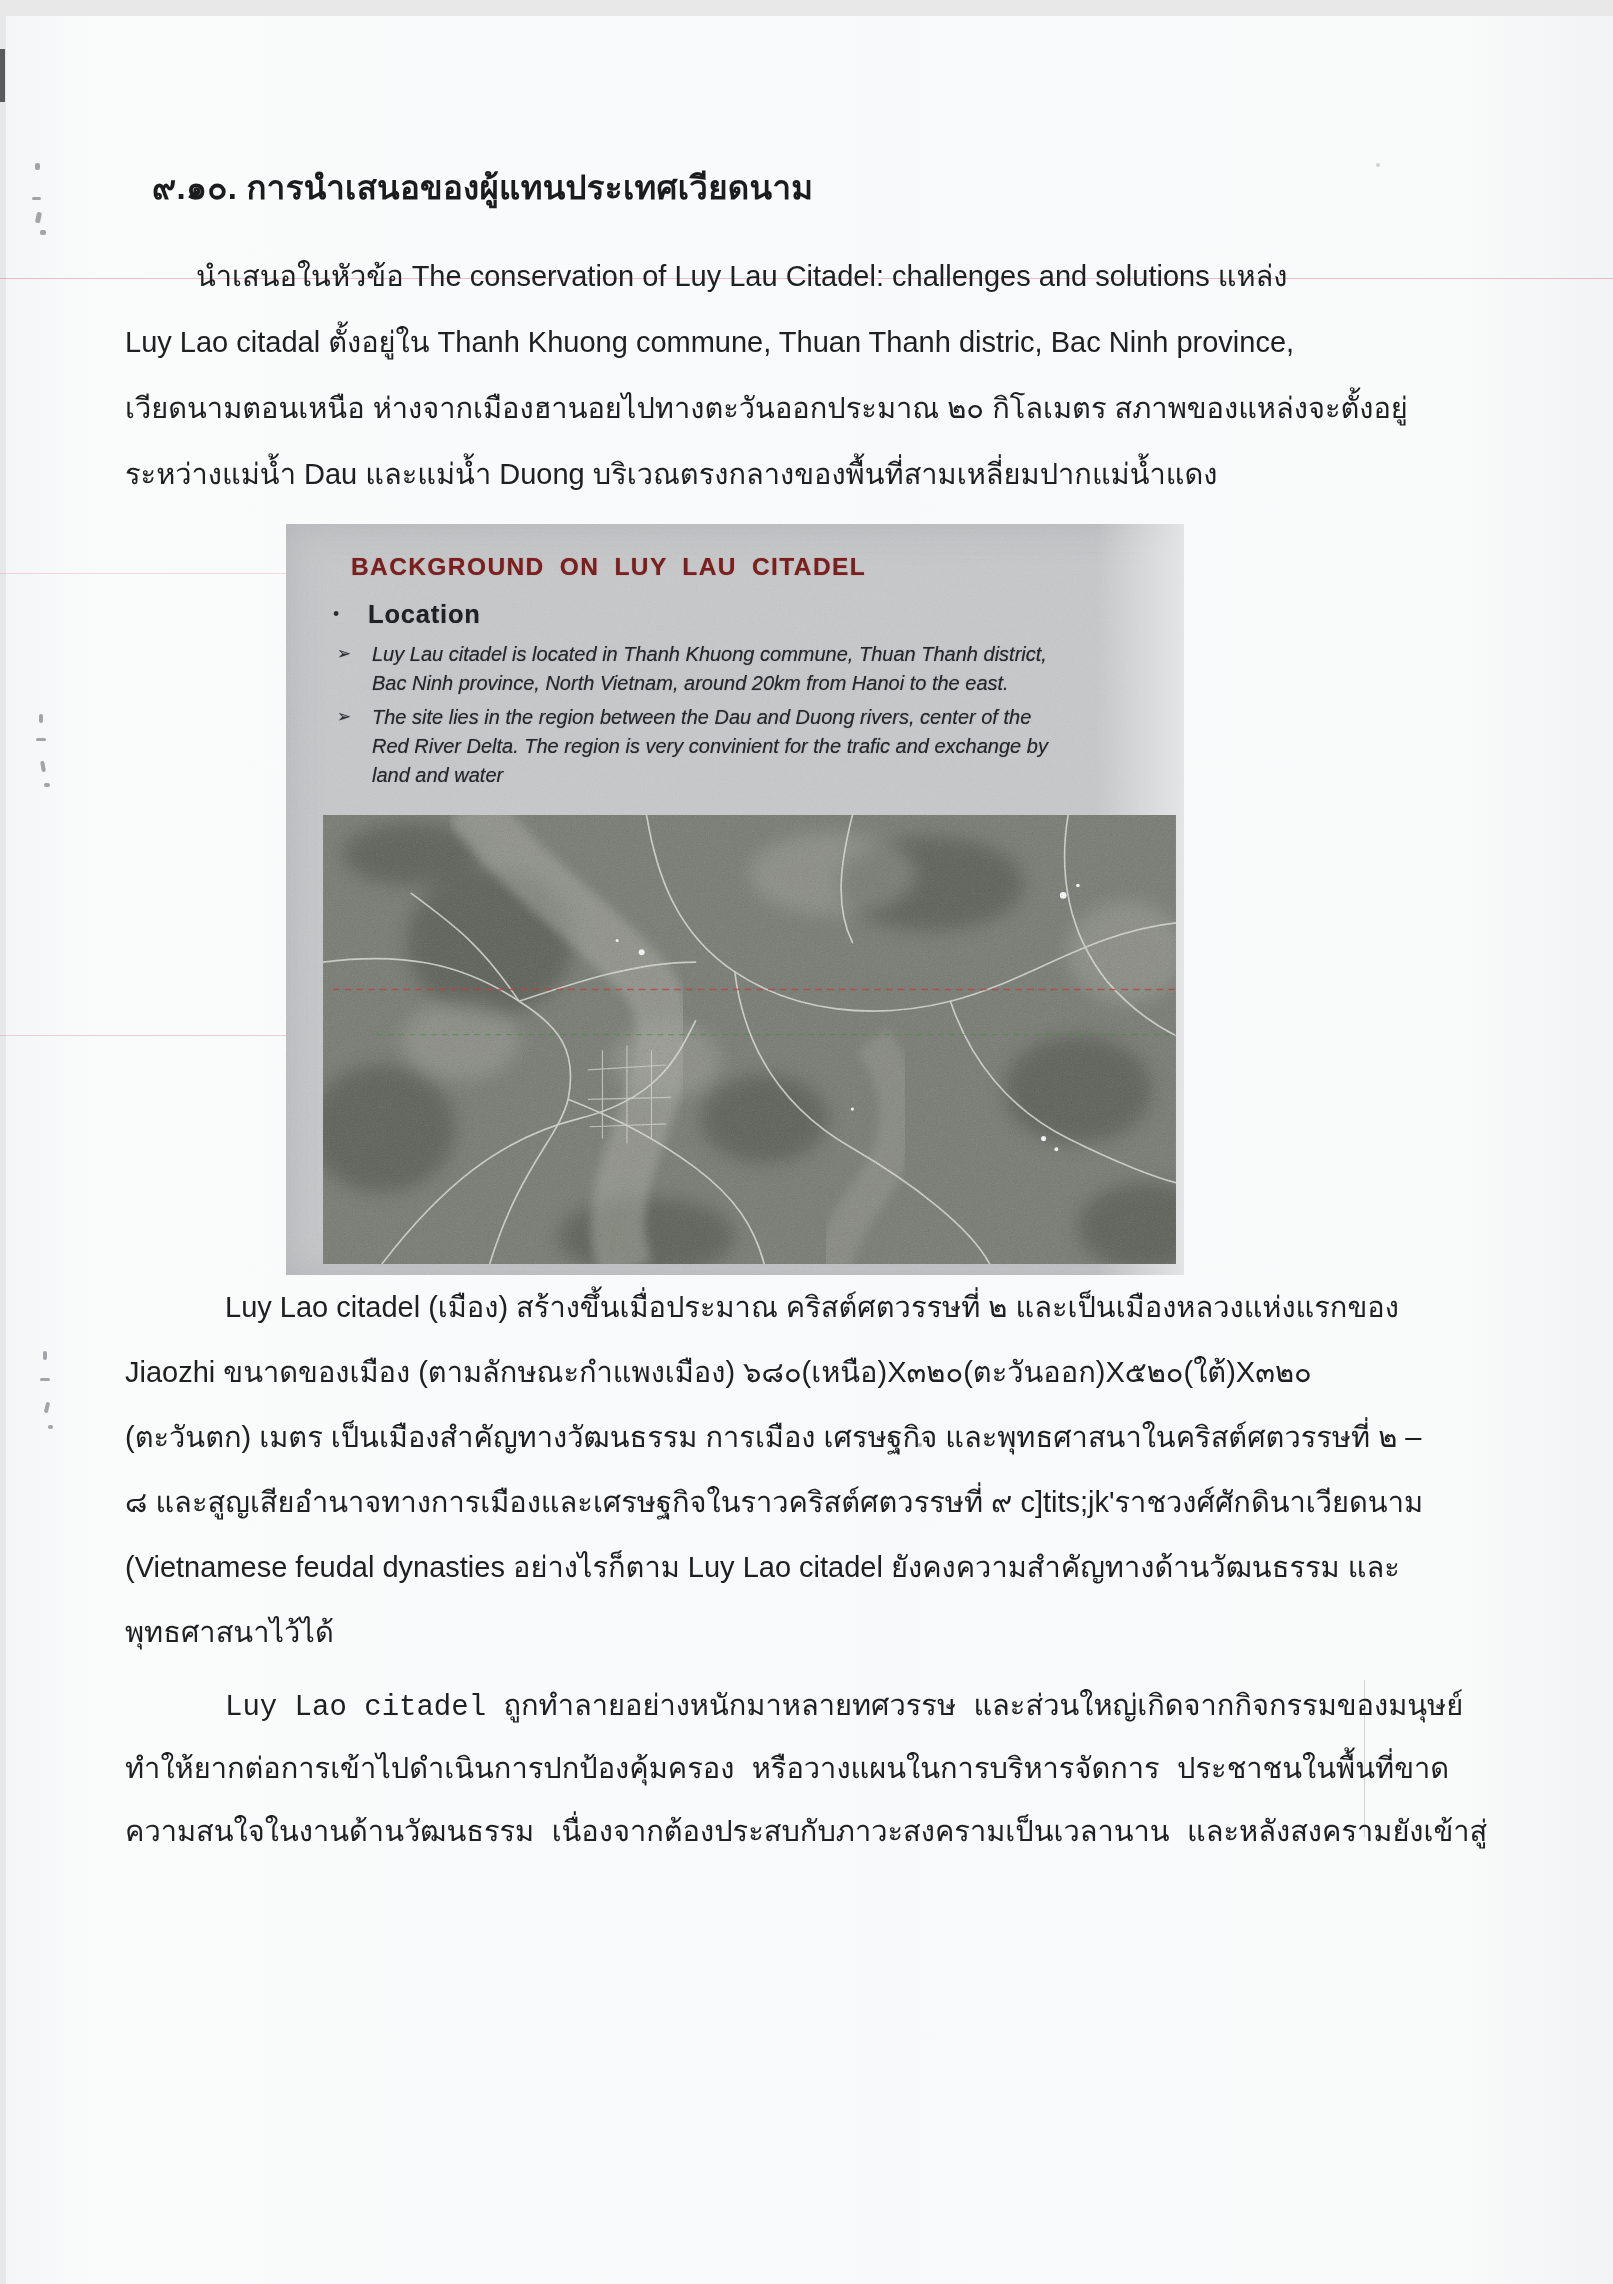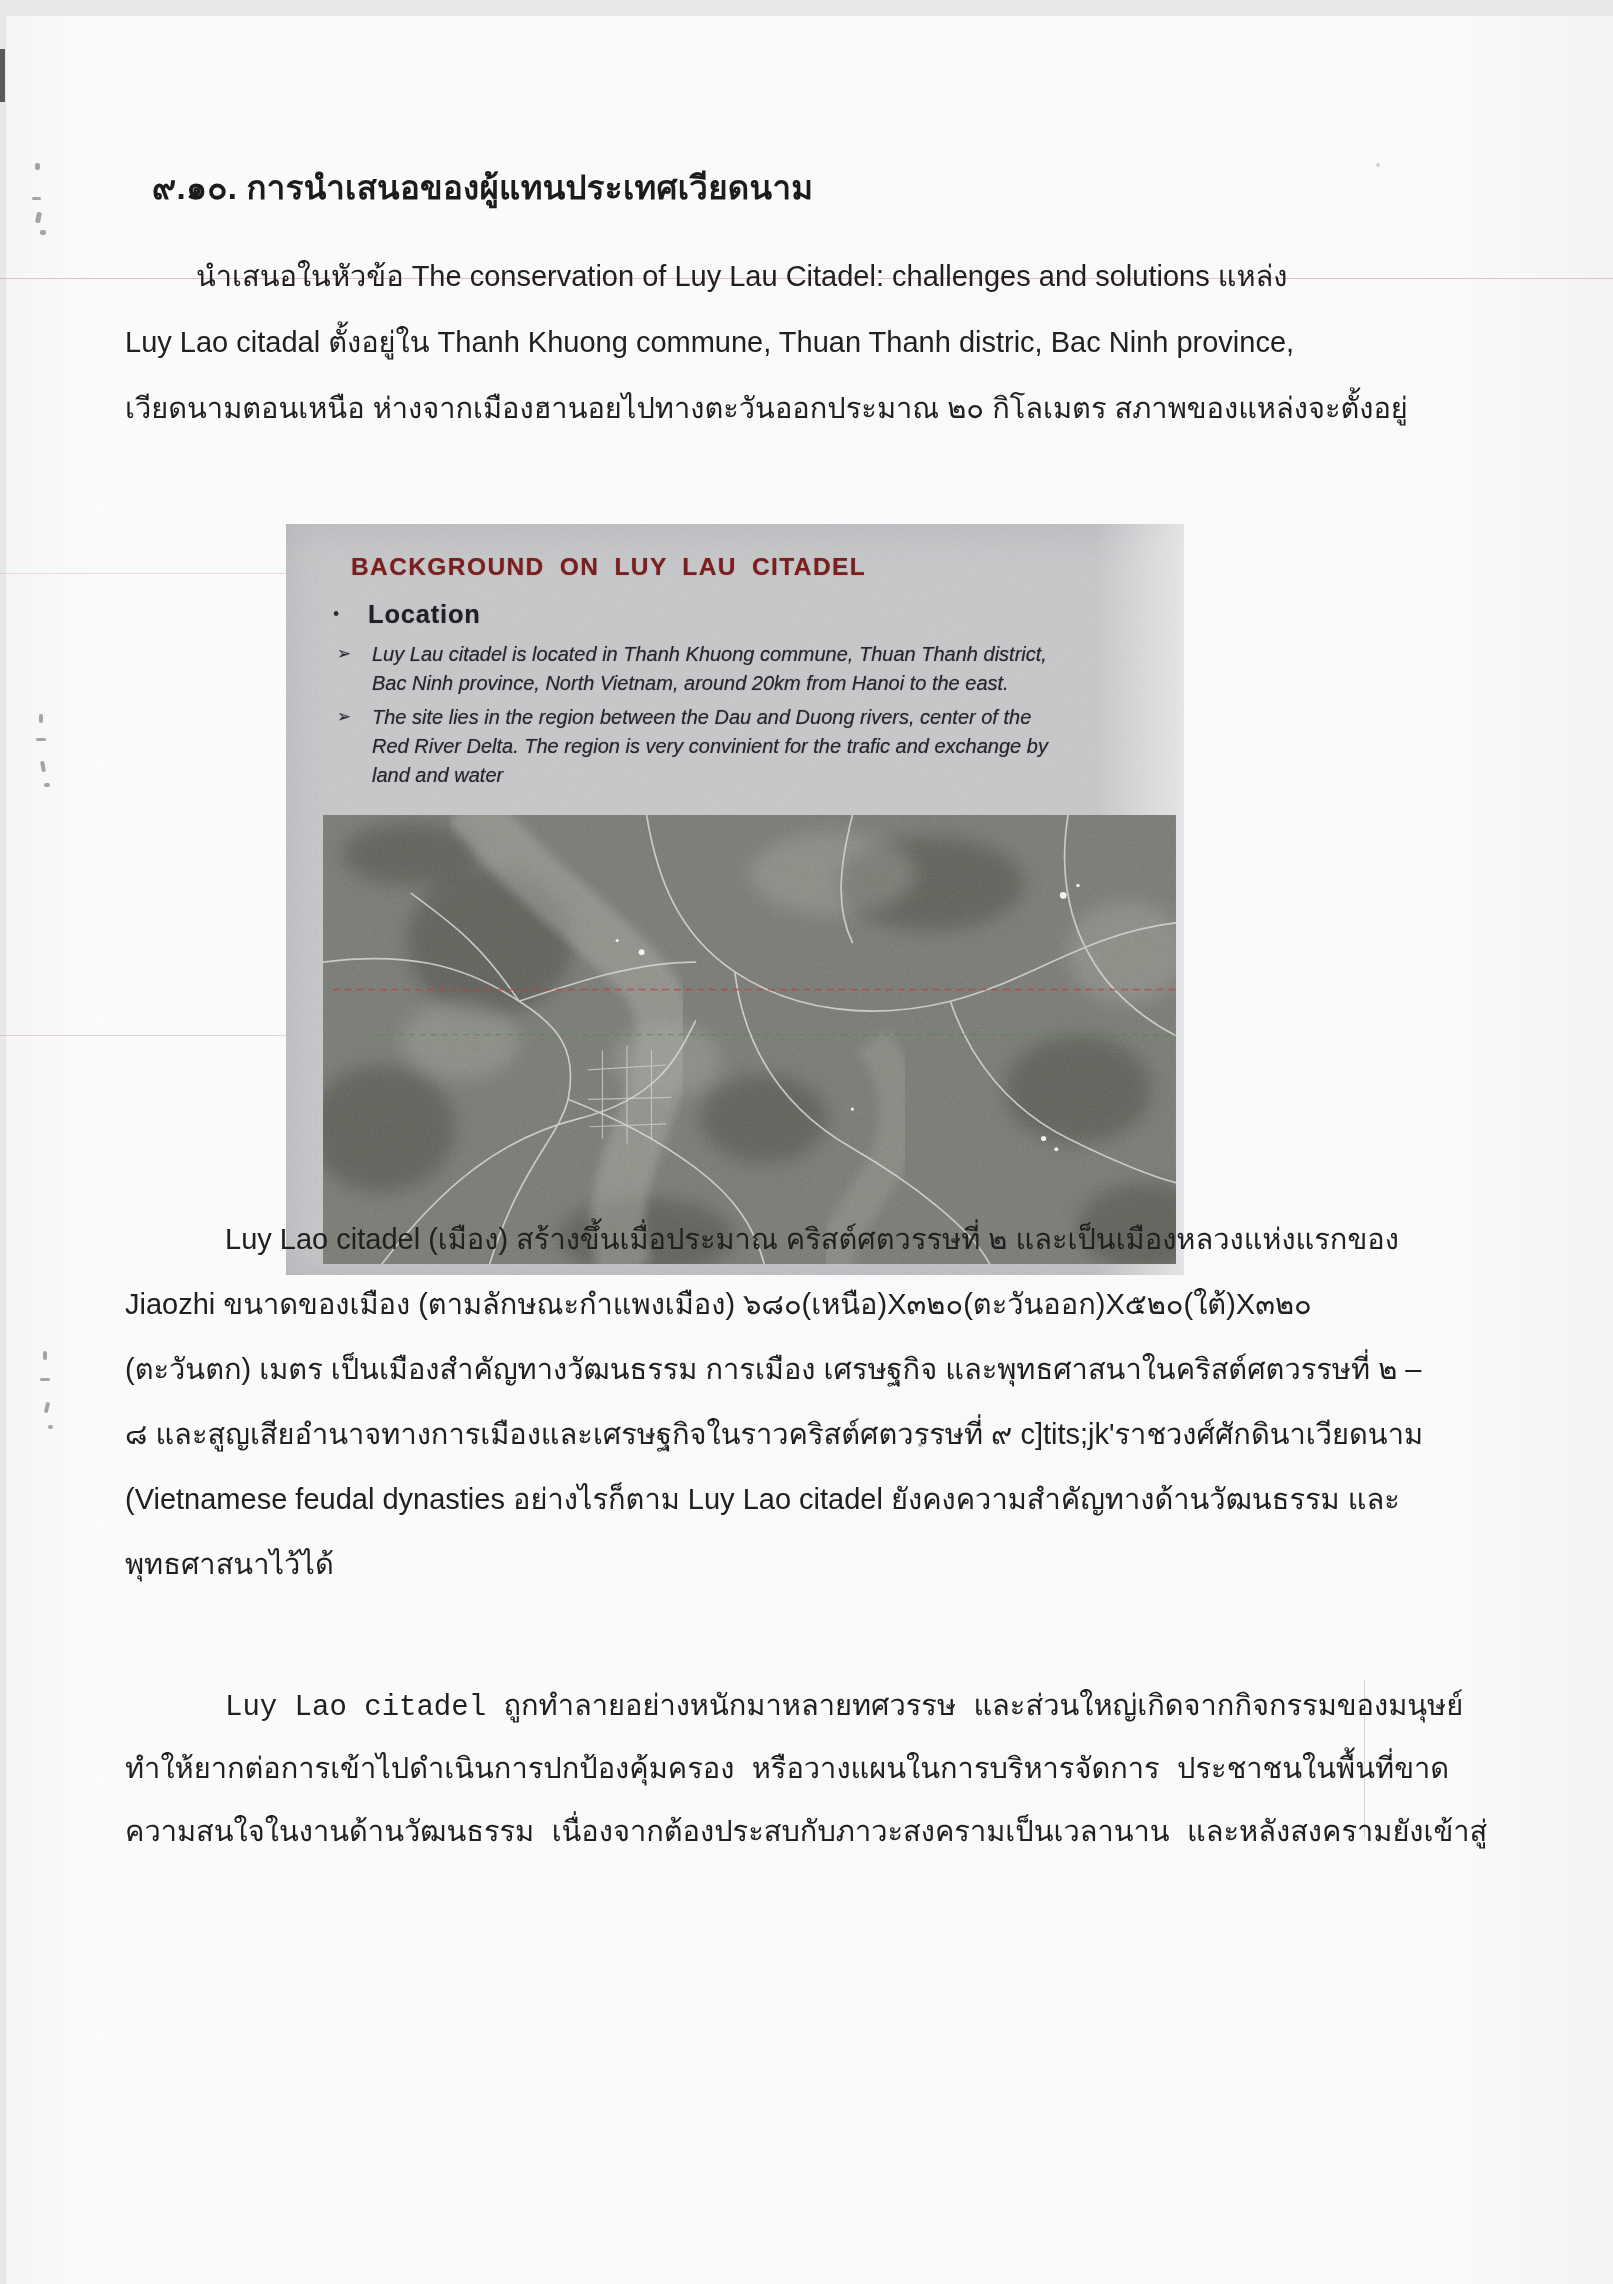--- a/index.html
+++ b/index.html
@@ -6,21 +6,21 @@
   body{background:#e8e8e8;font-family:"Liberation Sans",sans-serif;}
   .page{position:relative;width:1613px;height:2285px;margin:16px auto;overflow:hidden;
         background:linear-gradient(90deg,#f4f5f6 0%,#fafbfb 6%,#f8f9fa 55%,#f9fafa 90%,#f2f3f4 100%);}
   
   .doc-heading{position:absolute;left:152px;top:145px;font-size:33px;font-weight:600;color:#1c1c1e;white-space:nowrap;letter-spacing:0.3px;}
   .para{position:absolute;left:125px;color:#202022;font-size:29px;font-weight:400;}
   .para .line{height:66px;line-height:66px;white-space:nowrap;}
   .para .indent1{padding-left:71px;}
   .para .indent2{padding-left:100px;}
   #para1{top:227px;}
-  #para2{top:1191px;}
+  #para2{top:1259px;}
   #para2 .line{height:65px;line-height:65px;}
   #para3{top:1660px;}
   #para3 .line{height:63px;line-height:63px;font-family:Liberation Mono, monospace;}
   
   .slide{position:absolute;left:286px;top:508px;width:898px;height:751px;background:#c7c8ca;
          box-shadow:inset 0 0 39px rgba(120,120,125,.25);}
   .slide .grain{position:absolute;left:0;top:0;}
   .slide .lighten-right{position:absolute;right:0;top:0;width:88px;height:100%;
          background:linear-gradient(90deg,rgba(238,239,240,0) 0%,rgba(241,242,243,.75) 100%);}
   .slide-title{position:absolute;left:65px;top:29px;font-size:24.5px;font-weight:700;color:#7f1d1d;
@@ -70,20 +70,21 @@
   <div class="mark" style="left:48px;top:1409px;width:4.9px;height:3.9px;"></div>
   <div class="speck" style="left:918px;top:1427px;"></div>
   <div class="speck" style="left:1376px;top:147px;opacity:.5;"></div>
 
   <div class="doc-heading">๙.๑๐. การนำเสนอของผู้แทนประเทศเวียดนาม</div>
 
   <div class="para" id="para1">
     <div class="line indent1">นำเสนอในหัวข้อ The conservation of Luy Lau Citadel: challenges and solutions แหล่ง</div>
     <div class="line">Luy Lao citadal ตั้งอยู่ใน Thanh Khuong commune, Thuan Thanh distric, Bac Ninh province,</div>
     <div class="line">เวียดนามตอนเหนือ ห่างจากเมืองฮานอยไปทางตะวันออกประมาณ ๒๐ กิโลเมตร สภาพของแหล่งจะตั้งอยู่</div>
+    <div class="line">ระหว่างแม่น้ำ Dau และแม่น้ำ Duong บริเวณตรงกลางของพื้นที่สามเหลี่ยมปากแม่น้ำแดง</div>
   </div>
 
   <div class="slide">
     <svg class="grain" width="898" height="751" viewBox="0 0 916 766">
       <defs>
         <filter id="slideNoise" x="0" y="0" width="100%" height="100%">
           <feTurbulence type="fractalNoise" baseFrequency="0.8" numOctaves="2" stitchTiles="stitch"></feTurbulence>
           <feColorMatrix type="saturate" values="0"></feColorMatrix>
         </filter>
       </defs>

